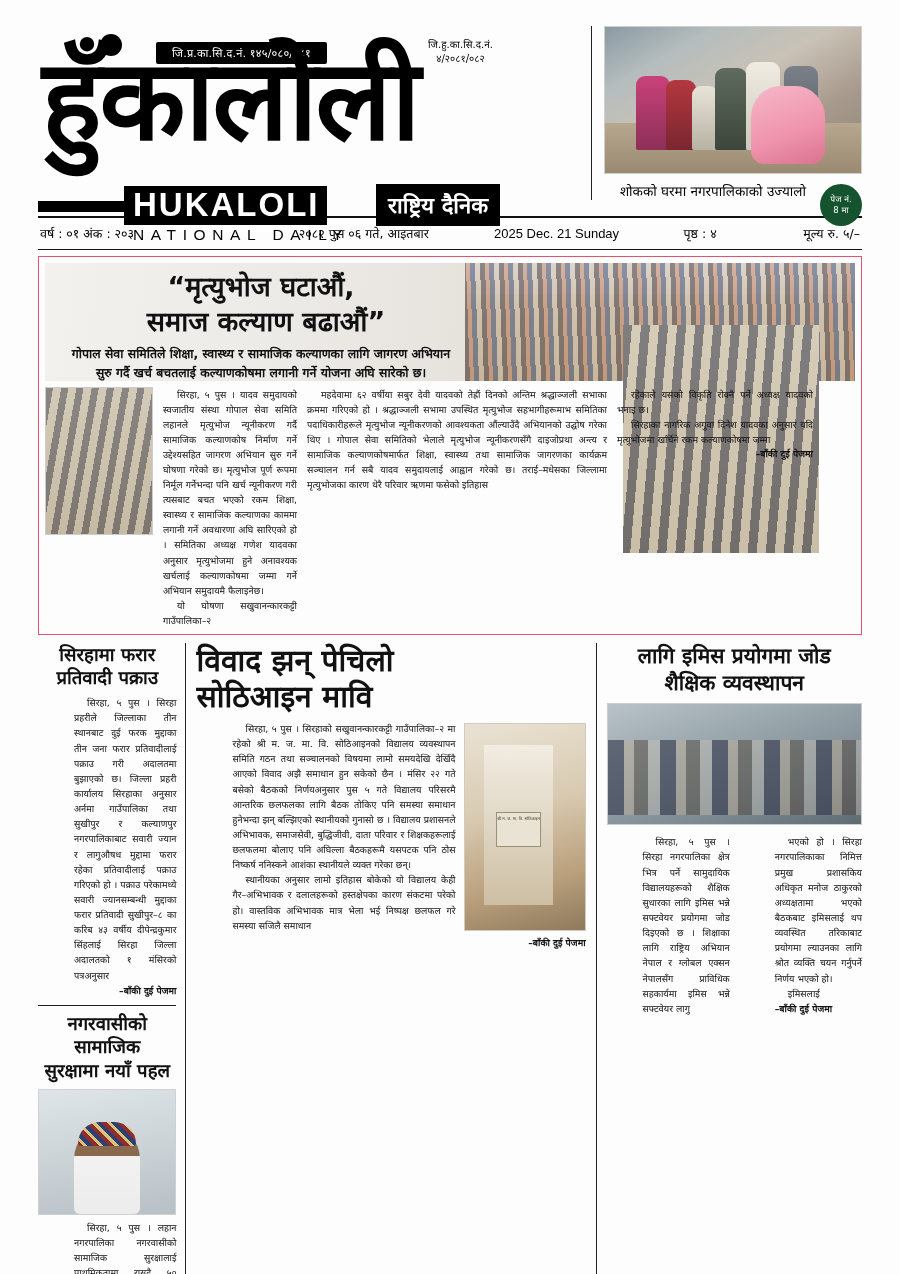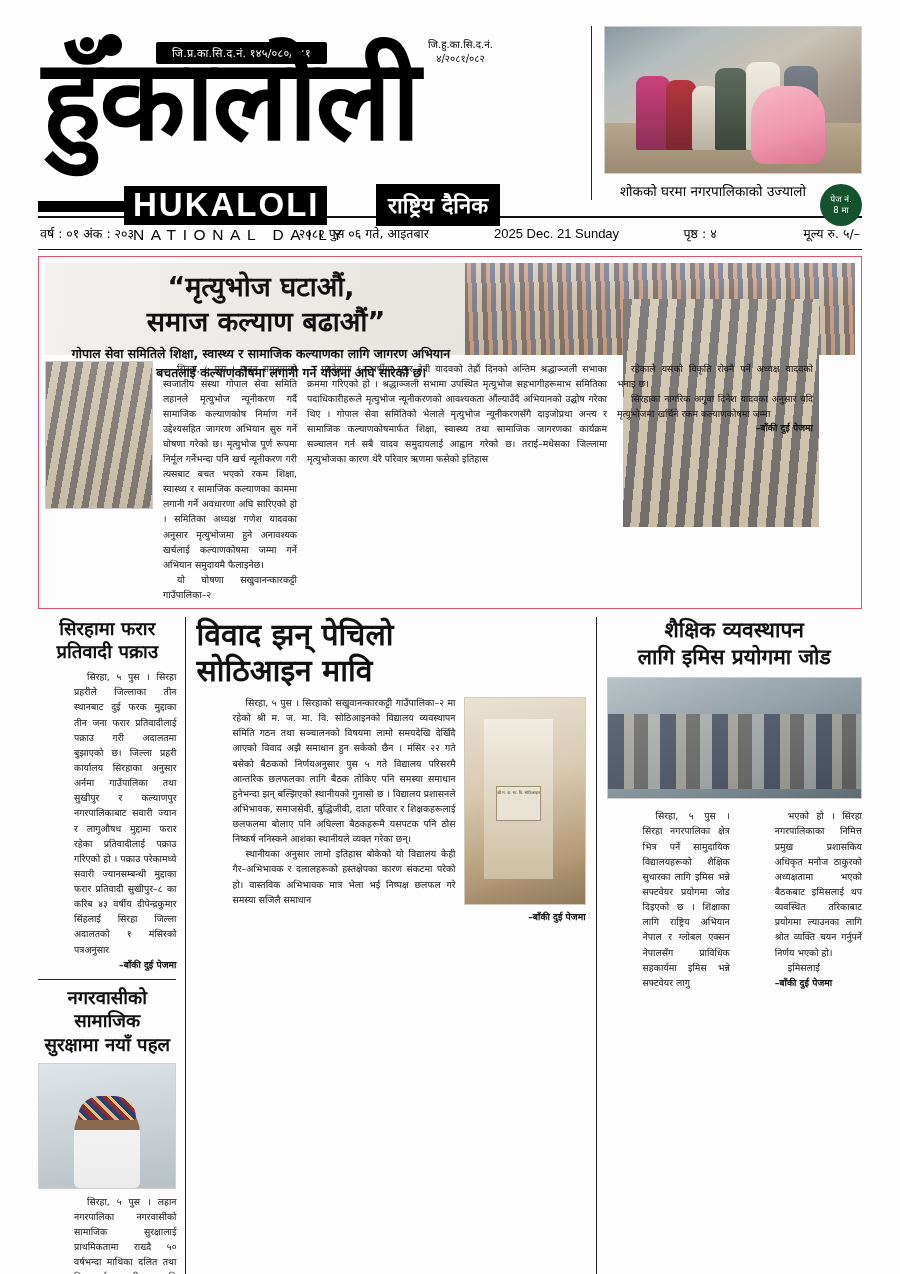--- a/index.html
+++ b/index.html
@@ -172,21 +172,21 @@
   .ib-5 { width: 13%; text-align: right; }
   .rule-thin { border-top: 1.6px solid #111; }
 
   
   .lead {
     border: 1.6px solid #e0546e;
     margin-top: 6px;
     padding: 6px;
     position: relative;
   }
-  .lead-top { display: flex; height: 92px; }
+  .lead-top { display: flex; height: 118px; }
   .lead-head-cell {
     width: 420px;
     position: relative;
     padding: 6px 10px 0 22px;
     background: linear-gradient(95deg,#f3f1ee 0%, #eceae6 60%, #e6e3dd 100%);
   }
   .lead-photo-strip {
     flex: 1;
     background:
       linear-gradient(170deg,#d8d6d2 0%,#cfc9bd 25%,#c4b49b 55%,#b7a headline 100%);
@@ -452,22 +452,22 @@
           </div>
         </div>
         <p>सिरहा, ५ पुस । सिरहाको सखुवानन्कारकट्टी गाउँपालिका–२ मा रहेको श्री म. ज. मा. वि. सोठिआइनको विद्यालय व्यवस्थापन समिति गठन तथा सञ्चालनको विषयमा लामो समयदेखि देखिँदै आएको विवाद अझै समाधान हुन सकेको छैन । मंसिर २२ गते बसेको बैठकको निर्णयअनुसार पुस ५ गते विद्यालय परिसरमै आन्तरिक छलफलका लागि बैठक तोकिए पनि समस्या समाधान हुनेभन्दा झन् बल्झिएको स्थानीयको गुनासो छ । विद्यालय प्रशासनले अभिभावक, समाजसेवी, बुद्धिजीवी, दाता परिवार र शिक्षकहरूलाई छलफलमा बोलाए पनि अघिल्ला बैठकहरूमै यसपटक पनि ठोस निष्कर्ष ननिस्कने आशंका स्थानीयले व्यक्त गरेका छन्।</p>
         <p>स्थानीयका अनुसार लामो इतिहास बोकेको यो विद्यालय केही गैर–अभिभावक र दलालहरूको हस्तक्षेपका कारण संकटमा परेको हो। वास्तविक अभिभावक मात्र भेला भई निष्पक्ष छलफल गरे समस्या सजिलै समाधान</p>
         <div class="contd" style="text-align:right;clear:both;">–बाँकी दुई पेजमा</div>
       </div>
     </div>
 
     <div class="col-c">
       <div class="h-rt">
+        <div>लागि इमिस प्रयोगमा जोड</div>
         <div>शैक्षिक व्यवस्थापन</div>
-        <div>लागि इमिस प्रयोगमा जोड</div>
       </div>
       <div class="c-photo">
         <div class="cp-row"></div>
       </div>
       <div style="display:flex;gap:9px;">
         <div class="body-txt" style="width:50%;">
           <p>सिरहा, ५ पुस । सिरहा नगरपालिका क्षेत्र भित्र पर्ने सामुदायिक विद्यालयहरूको शैक्षिक सुधारका लागि इमिस भन्ने सफ्टवेयर प्रयोगमा जोड दिइएको छ । शिक्षाका लागि राष्ट्रिय अभियान नेपाल र ग्लोबल एक्सन नेपालसँग प्राविधिक सहकार्यमा इमिस भन्ने सफ्टवेयर लागु</p>
         </div>
         <div class="body-txt" style="width:50%;">
           <p>भएको हो । सिरहा नगरपालिकाका निमित्त प्रमुख प्रशासकिय अधिकृत मनोज ठाकुरको अध्यक्षतामा भएको बैठकबाट इमिसलाई थप व्यवस्थित तरिकाबाट प्रयोगमा ल्याउनका लागि श्रोत व्यक्ति चयन गर्नुपर्ने निर्णय भएको हो।</p>

